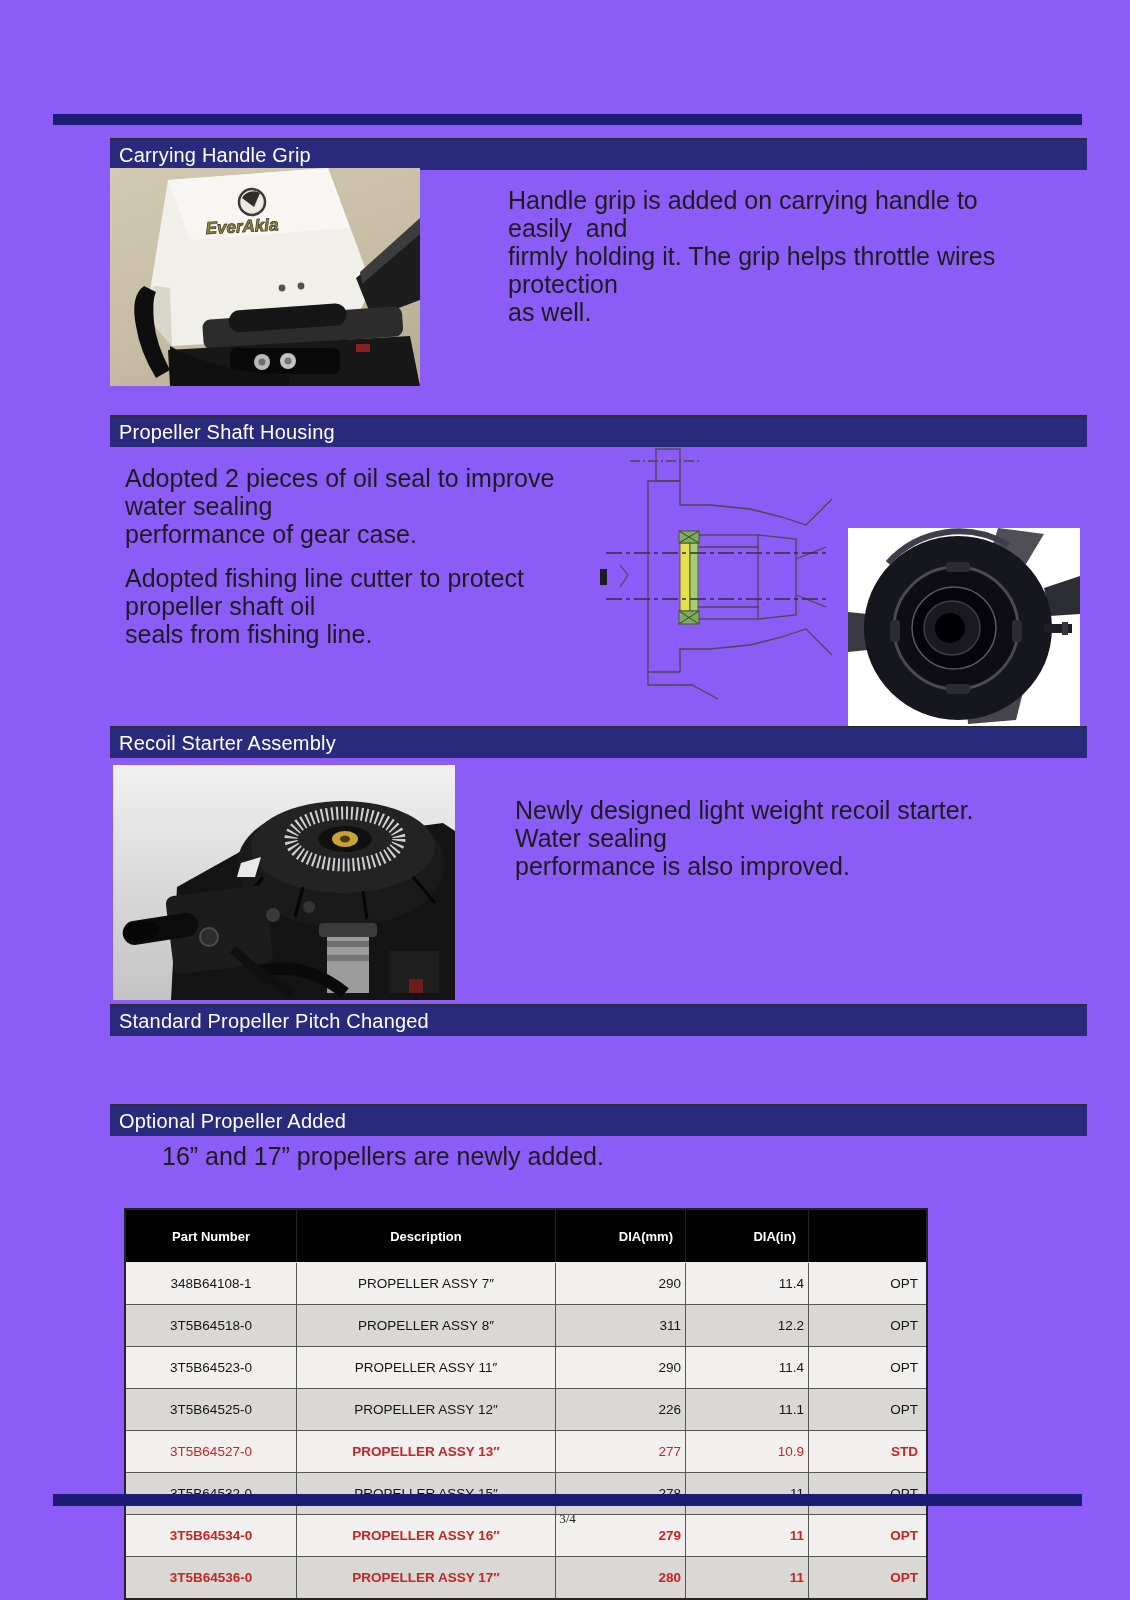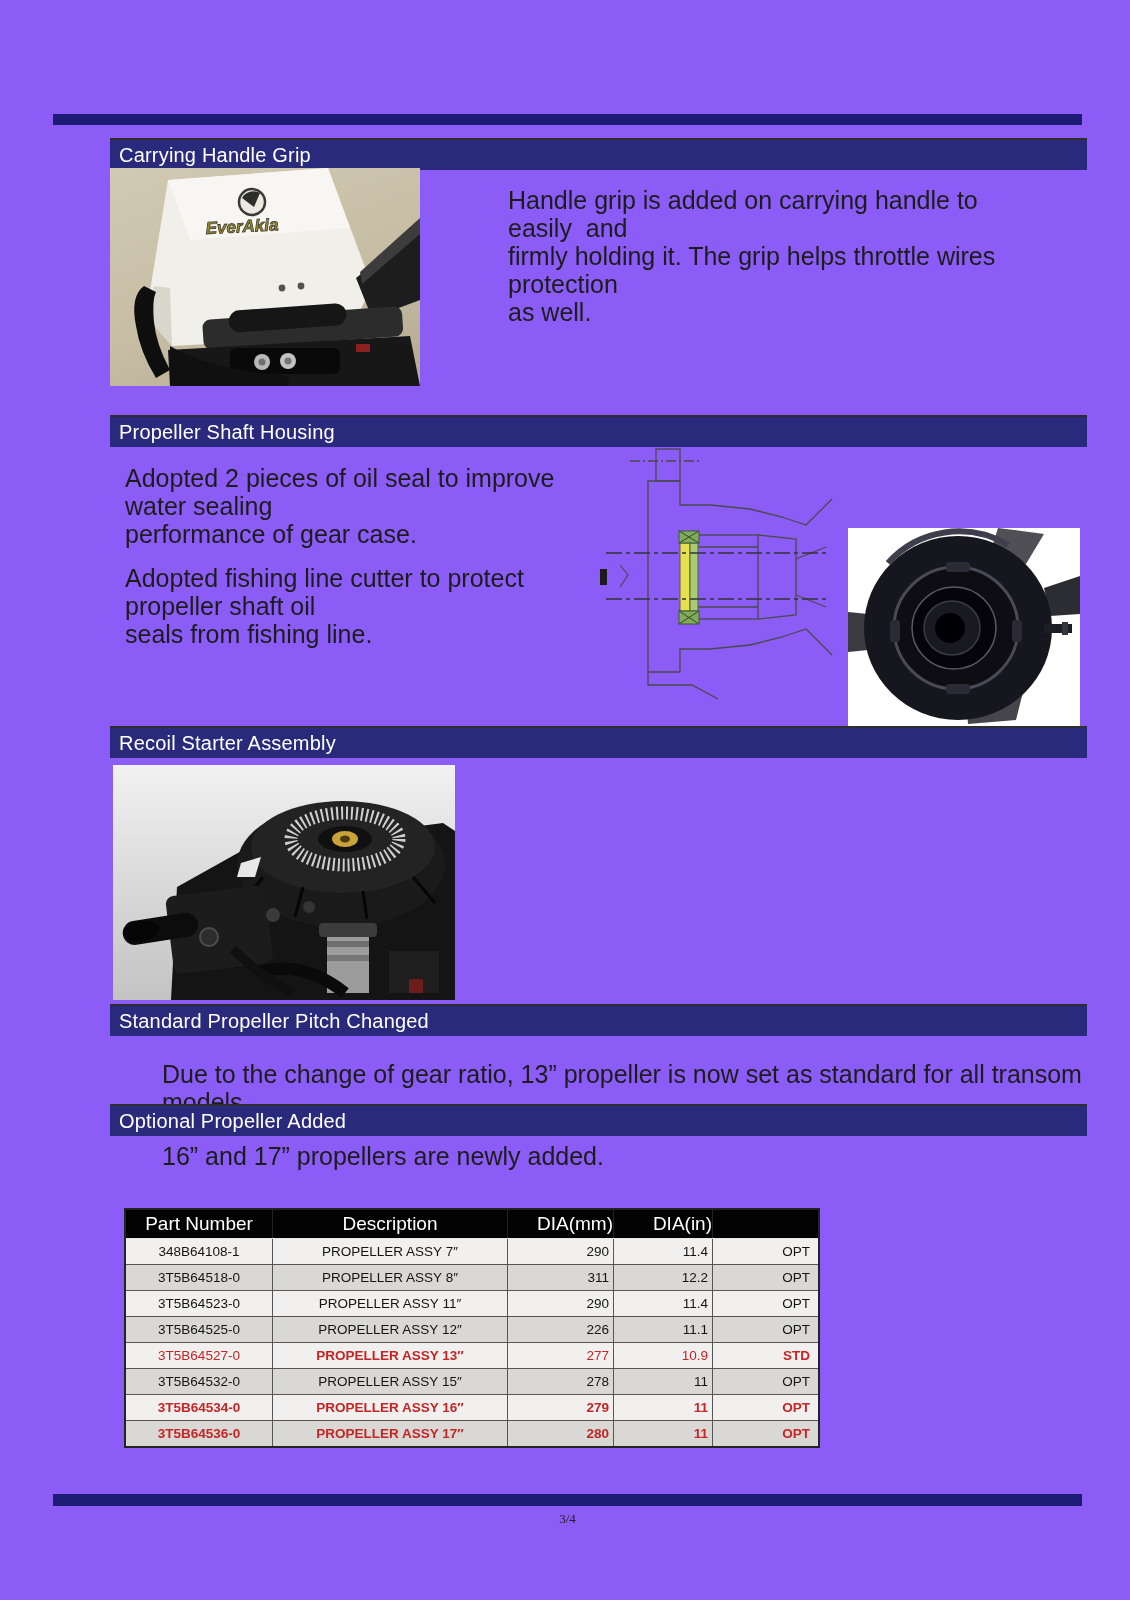--- a/index.html
+++ b/index.html
@@ -42,25 +42,25 @@
   .photo2{left:848px;top:528px;width:232px;height:198px;background:#ffffff;}
   .photo3{left:113px;top:765px;width:342px;height:235px;background:linear-gradient(180deg,#f1f1f1 0%,#dcdcdc 45%,#c3c3c3 100%);}
   .drawing{position:absolute;left:600px;top:447px;width:236px;height:260px;background:transparent;}
 
   
   .ptable{
     position:absolute;left:124px;top:1208px;border-collapse:collapse;table-layout:fixed;
     width:692px;font-size:13.5px;color:#141414;
   }
   .ptable th{
-    background:#030303;color:#ffffff;font-weight:normal;font-size:19px;
-    height:28px;border:1px solid #222;border-bottom:1px solid #e8e8e8;padding:0;
+    background:#030303;color:#ffffff;font-weight:bold;font-size:13px;
+    height:28px;border:1px solid #222;border-bottom:1px solid #e8e8e8;padding:12px;
   }
   .ptable td{
-    height:25px;border:1px solid #565656;padding:0 4px;overflow:hidden;white-space:nowrap;
+    height:25px;border:1px solid #565656;padding:8px 4px;overflow:hidden;white-space:nowrap;
   }
   .ptable{border:2px solid #232323;}
   .ptable tbody tr:nth-child(odd){background:#f1f0ee;}
   .ptable tbody tr:nth-child(even){background:#d9d8d5;}
   .c-part{text-align:center;width:146px;}
   .c-desc{text-align:center;width:234px;}
   .c-mm{text-align:right;width:105px;}
   .c-in{text-align:right;width:98px;}
   .c-status{text-align:right;width:97px;padding-right:8px!important;}
   .row-red td{color:var(--red);}
@@ -220,23 +220,24 @@
       <rect x="206" y="158" width="58" height="14" rx="4" fill="#3c3c3c"></rect>
       <path d="M148,206 q44,-10 84,22" stroke="#0a0a0a" stroke-width="12" fill="none"></path>
       <path d="M120,184 q30,30 60,44" stroke="#101010" stroke-width="9" fill="none"></path>
       <rect x="276" y="186" width="50" height="42" fill="#1e1e1e"></rect>
       <rect x="296" y="214" width="14" height="14" fill="#6e1d1d"></rect>
       <circle cx="160" cy="150" r="7" fill="#3a3a3a"></circle>
       <circle cx="196" cy="142" r="6" fill="#343434"></circle>
     </svg>
   </div>
 
+  <div class="para p3">Newly designed light weight recoil starter. Water sealing
+performance is also improved.</div>
 
   <div class="section-bar bar4">Standard Propeller Pitch Changed</div>
-  <div class="para p4">Due to the change of gear ratio, 13” propeller is now set as standard for all transom models.</div>
 
   <div class="section-bar bar5">Optional Propeller Added</div>
   <div class="para p5">16” and 17” propellers are newly added.</div>
 
   <table class="ptable">
     <thead>
       <tr>
           <th class="c-part">Part Number</th>
           <th class="c-desc">Description</th>
           <th class="c-mm">DIA(mm)</th>

